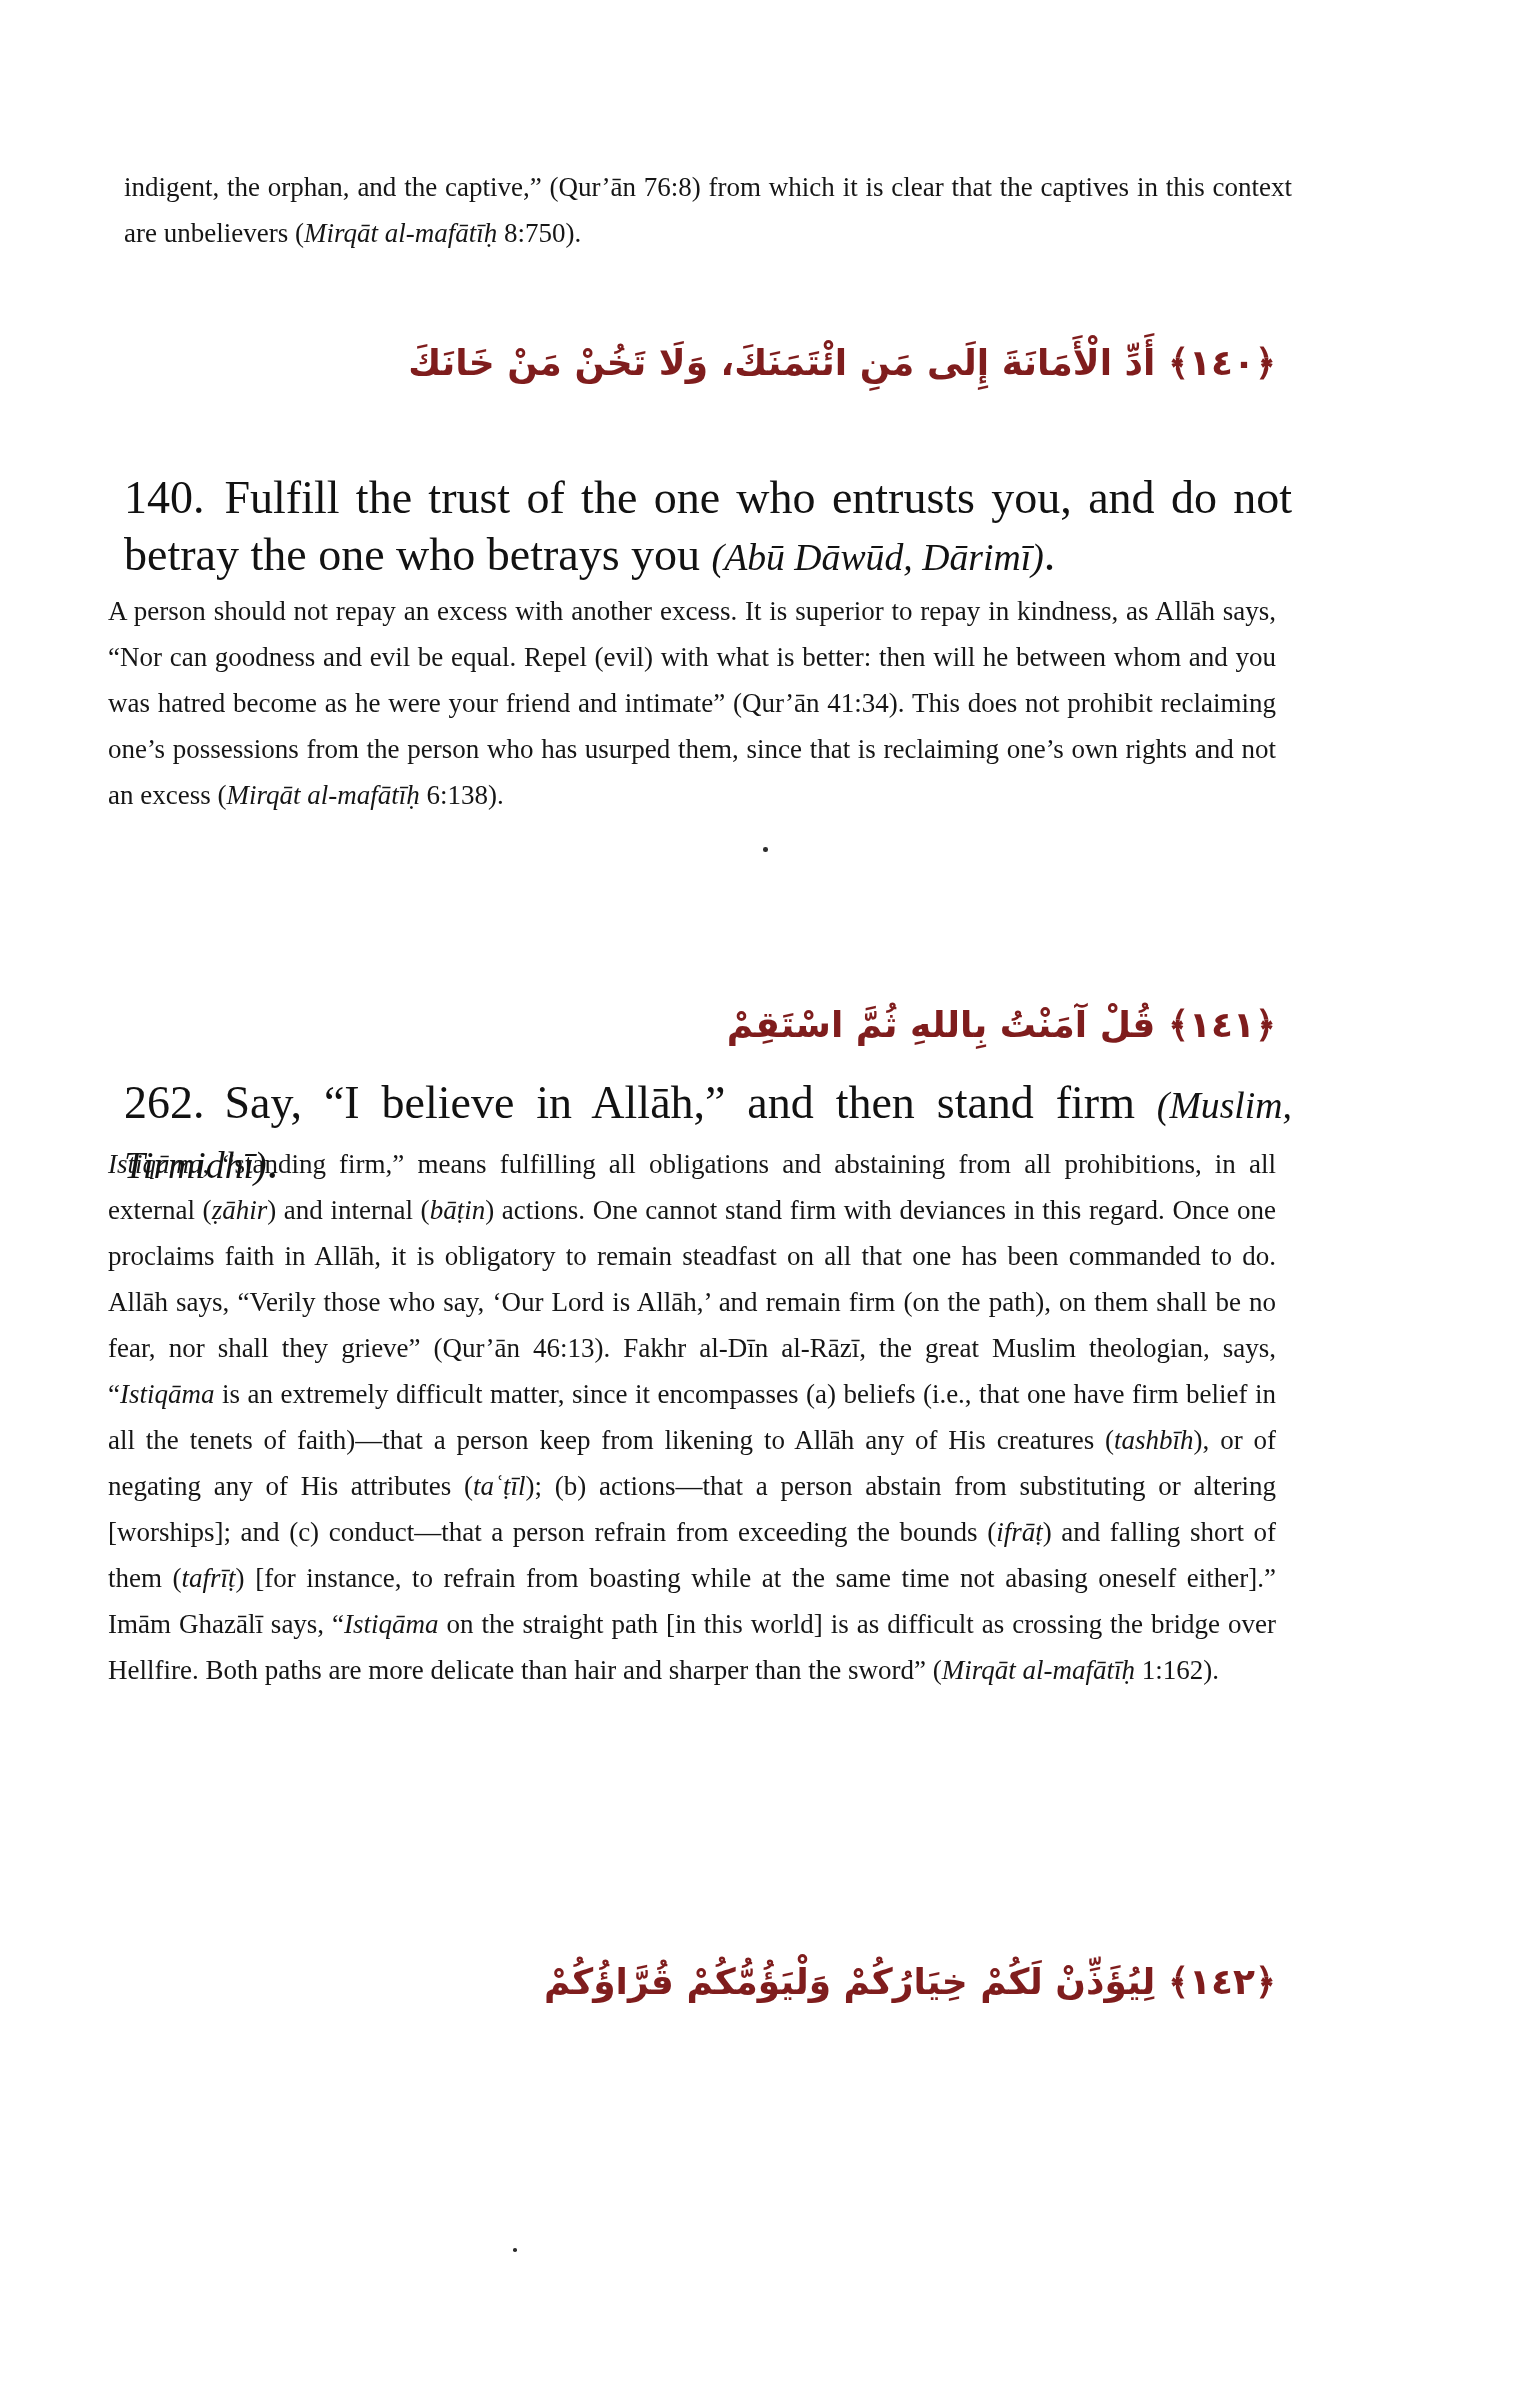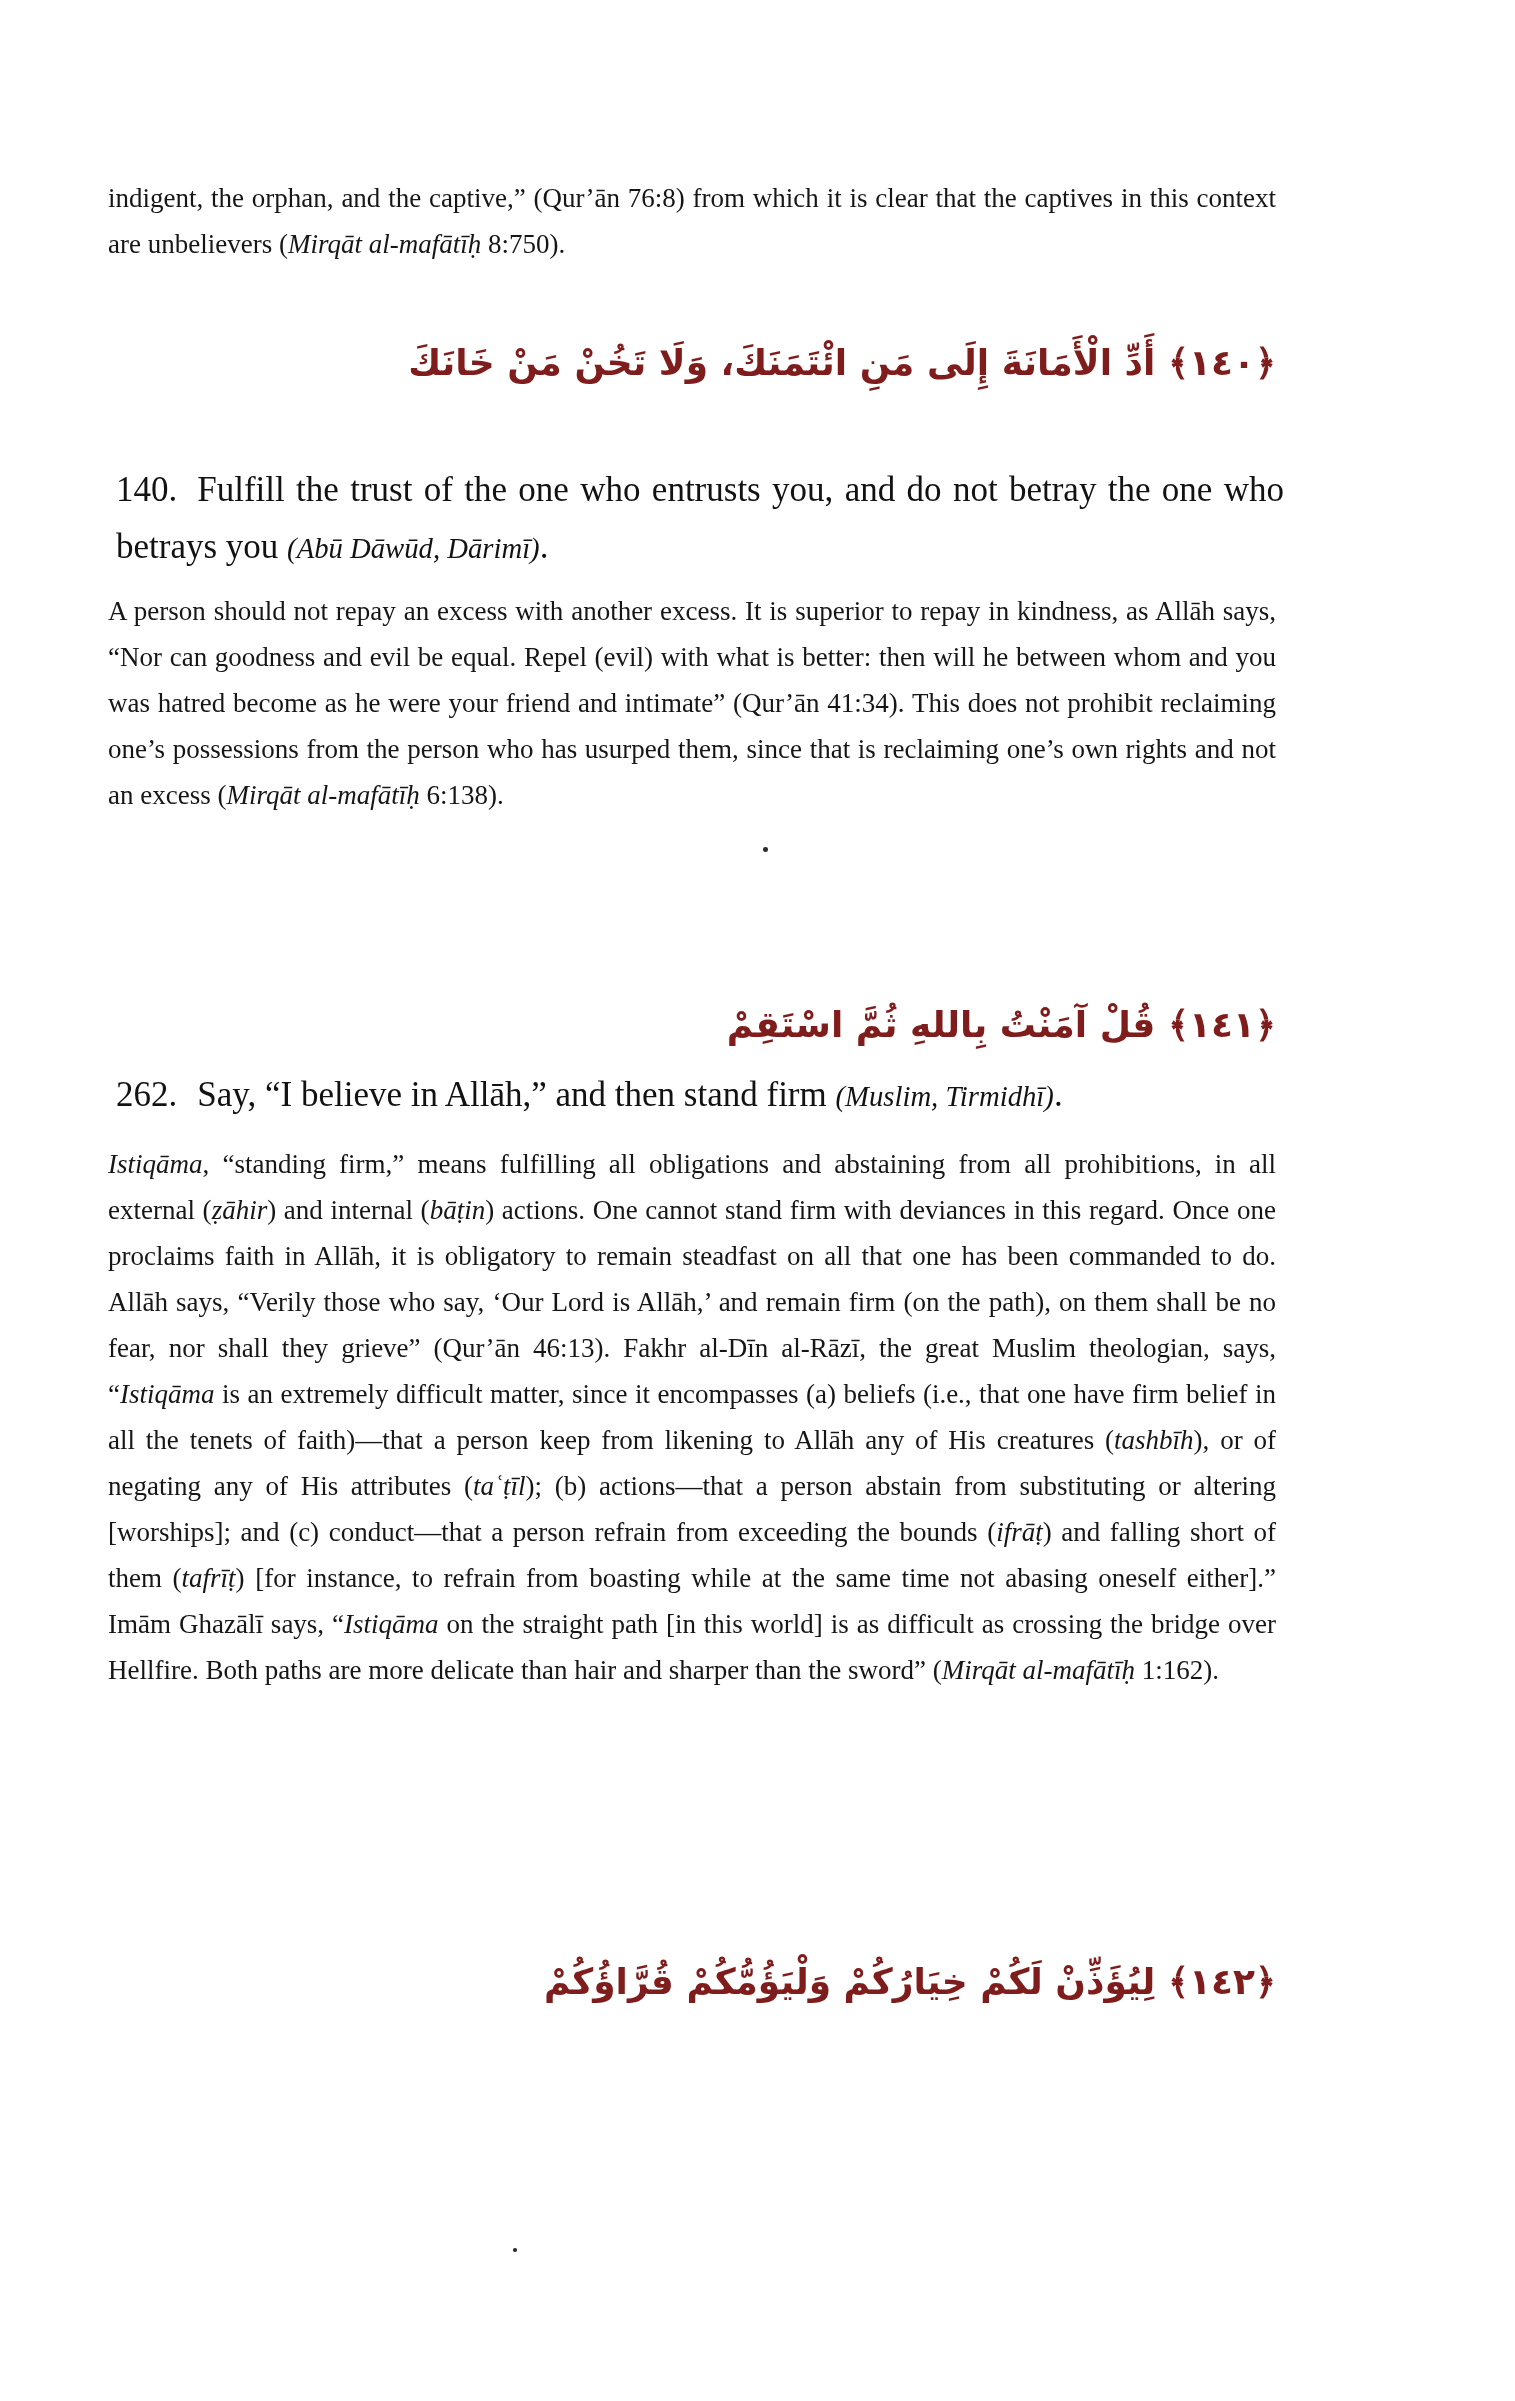--- a/index.html
+++ b/index.html
@@ -26,28 +26,28 @@
   .rh-page { font-size: 25.5px; letter-spacing: 0.9px; }
   .body-par {
     position: absolute;
     left: 108px; width: 1168px;
     margin: 0;
     font-size: 27px;
     line-height: 46px;
     text-align: justify;
     color: #161616;
   }
-  .cont { top: 175px; }
+  .cont { top: 164px; margin-left: 16px; }
   .c140 { top: 588px; }
   .c141 { top: 1141px; }
   .heading {
     position: absolute;
     left: 108px; width: 1168px;
-    margin: 8px;
-    font-size: 35px;
+    margin: 16px;
+    font-size: 46px;
     line-height: 57px;
     text-align: justify;
     color: #121212;
   }
   .h140 { top: 453px; }
   .h141 { top: 1058px; }
   .run-num { padding-right: 20px; }
   .run-i { font-style: italic; }
   .run-cite { font-style: italic; font-size: 0.82em; }
   .arabic {

